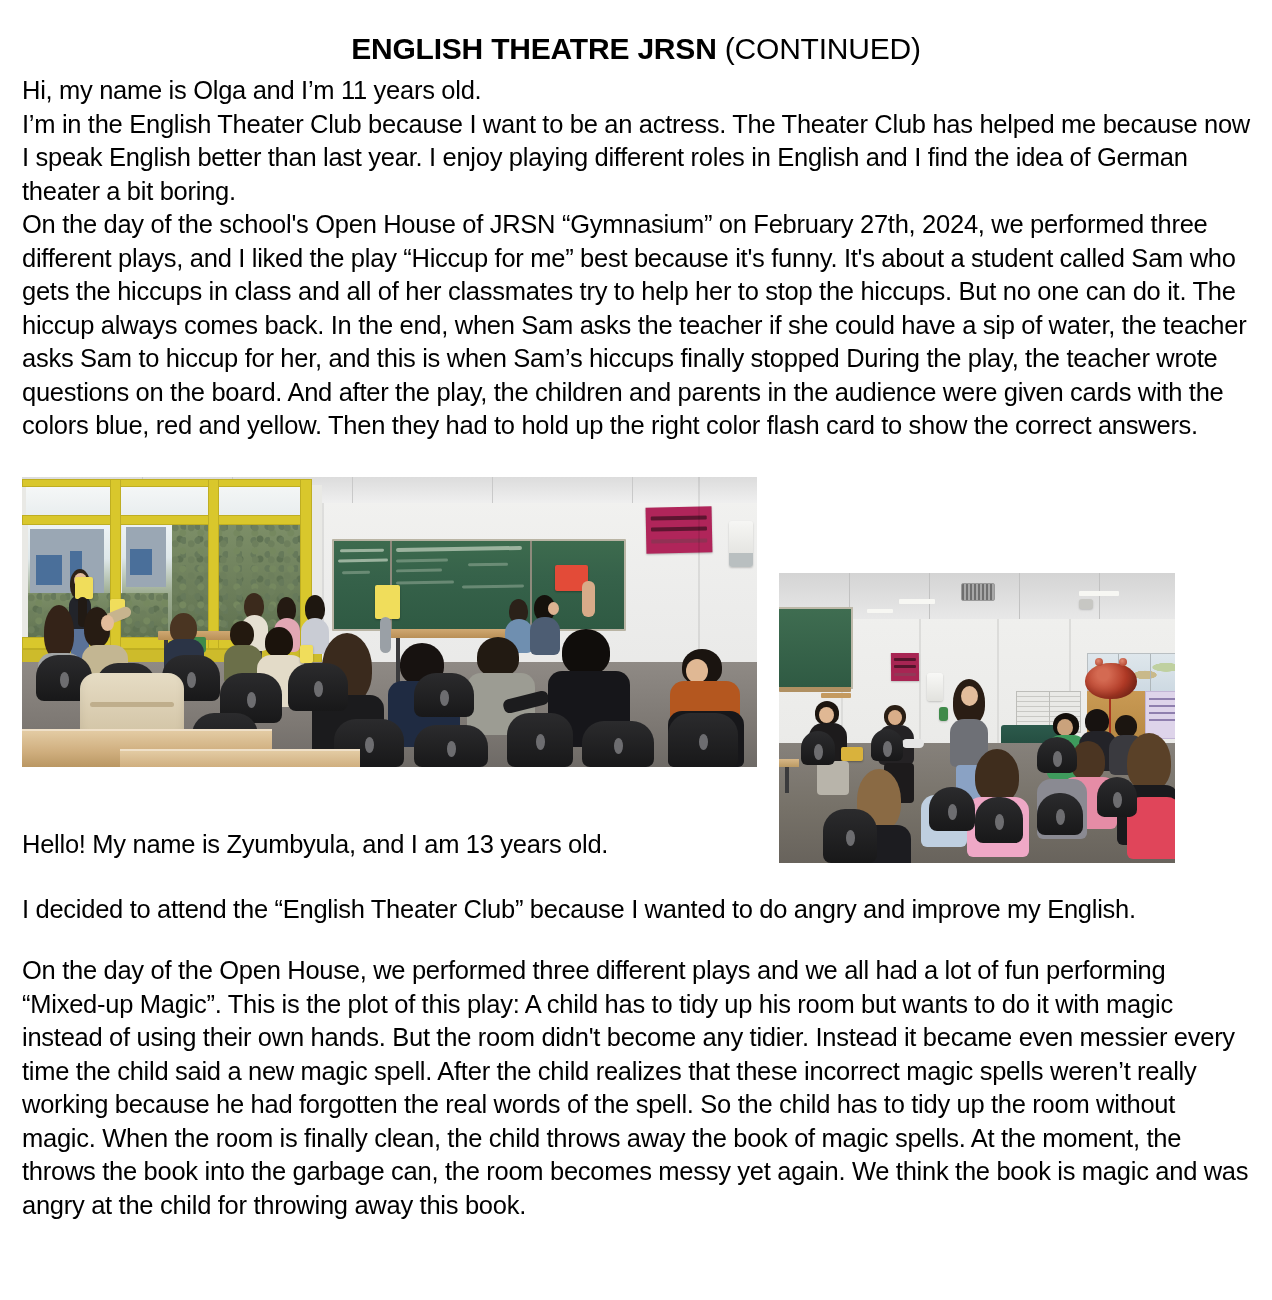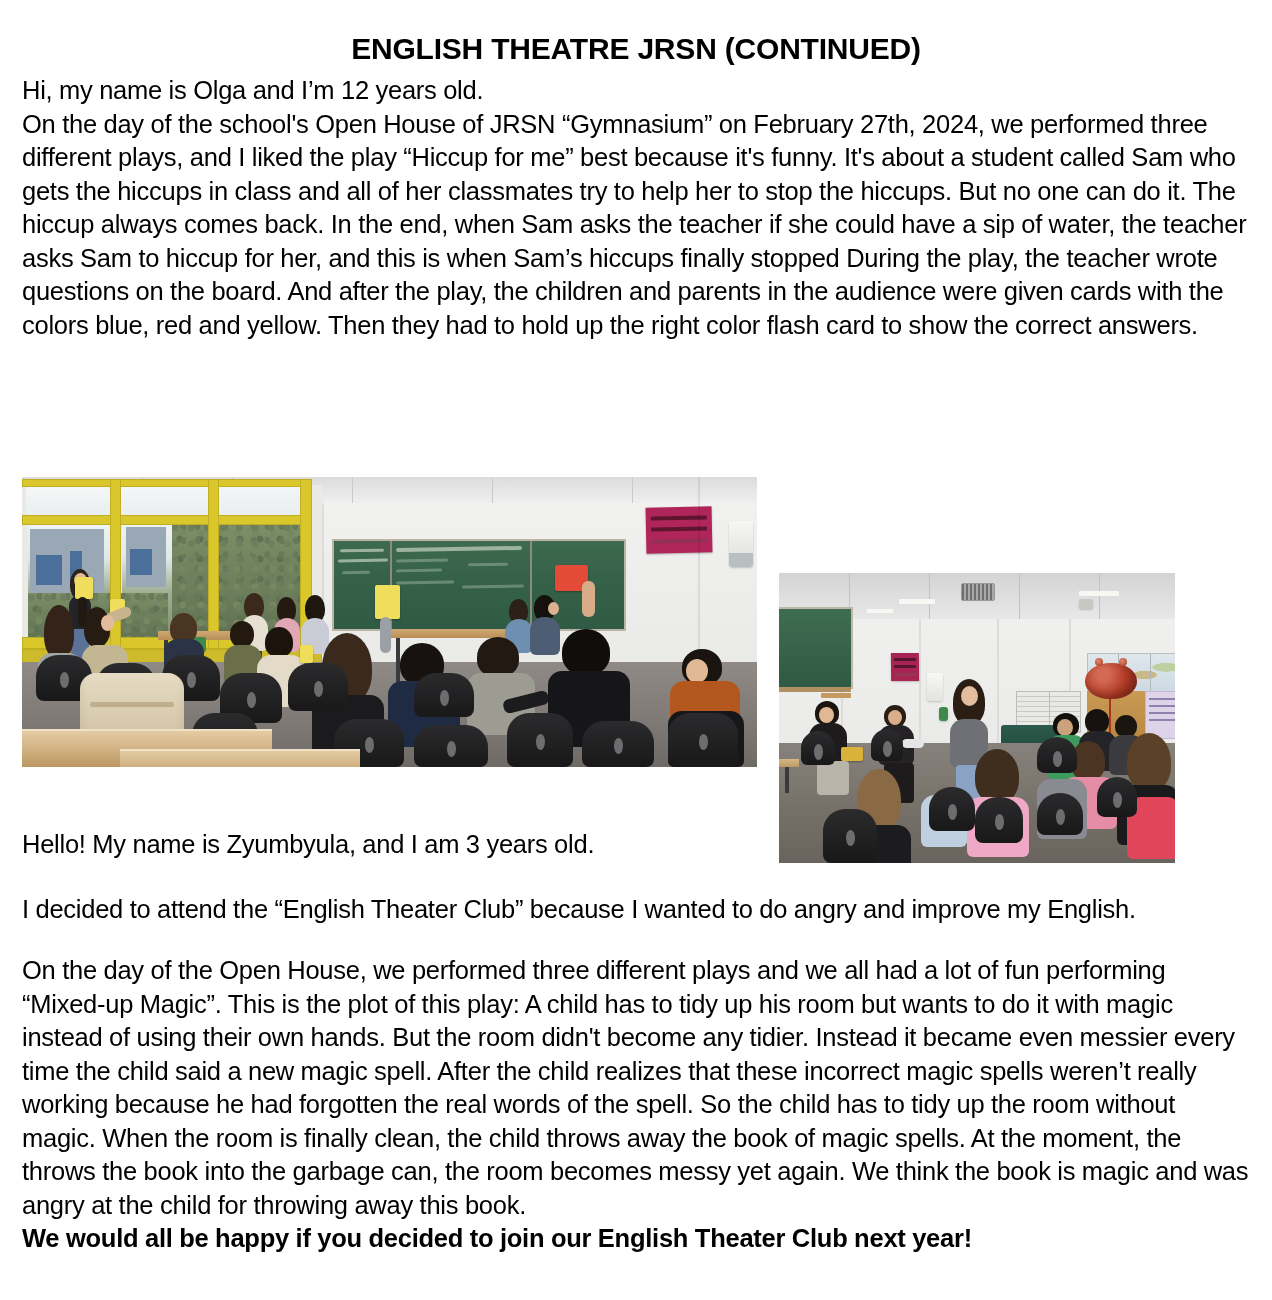--- a/index.html
+++ b/index.html
@@ -29,21 +29,21 @@
     top: 10px;
     left: 0;
     width: 1272px;
     text-align: center;
     font-size: 30px;
     line-height: 38px;
     letter-spacing: -0.2px;
     white-space: nowrap;
   }
   .doc-title .t-bold { font-weight: bold; }
-  .doc-title .t-reg  { font-weight: bold; }
+  .doc-title .t-reg  { font-weight: normal; }
 
   
   .body-text {
     position: absolute;
     left: 22px;
     width: 1232px;
     font-size: 25.5px;
     line-height: 33.5px;
     letter-spacing: -0.25px;
     word-spacing: -0.2px;
@@ -307,21 +307,22 @@
   .sep { position:absolute; background: rgba(0,0,0,0.08); }
 </style>
 </head>
 <body>
 
 <div class="page">
 
   <h1 class="doc-title"><span class="t-bold">ENGLISH THEATRE JRSN</span><span class="t-reg"> (CONTINUED)</span></h1>
 
   <div class="body-text block-a">
-    <span class="p-line">Hi, my name is Olga and I’m 12 years old.</span>
+    <span class="p-line">Hi, my name is Olga and I’m 11 years old.</span>
+    <span class="p-line">I’m in the English Theater Club because I want to be an actress. The Theater Club has helped me because now I speak English better than last year. I enjoy playing different roles in English and I find the idea of German theater a bit boring.</span>
     <span class="p-line">On the day of the school's Open House of JRSN “Gymnasium” on February 27th, 2024, we performed three different plays, and I liked the play “Hiccup for me” best because it's funny. It's about a student called Sam who gets the hiccups in class and all of her classmates try to help her to stop the hiccups. But no one can do it. The hiccup always comes back. In the end, when Sam asks the teacher if she could have a sip of water, the teacher asks Sam to hiccup for her, and this is when Sam’s hiccups finally stopped During the play, the teacher wrote questions on the board. And after the play, the children and parents in the audience were given cards with the colors blue, red and yellow. Then they had to hold up the right color flash card to show the correct answers.</span>
   </div>
 
   <div class="photo photo-1" title="">
     <div class="scene">
       <div class="p1-wall-back"></div>
 
       <div class="p1-ceiling"></div>
       <div class="p1-ceil-line" style="left:120px;"></div>
       <div class="p1-ceil-line" style="left:210px;"></div>
@@ -624,25 +625,24 @@
       <div class="chair" style="left:258px; top:164px; width:40px; height:36px;"></div>
       <div class="chair" style="left:150px; top:214px; width:46px; height:44px;"></div>
       <div class="chair" style="left:196px; top:224px; width:48px; height:46px;"></div>
       <div class="chair" style="left:44px;  top:236px; width:54px; height:54px;"></div>
       <div class="chair" style="left:258px; top:220px; width:46px; height:42px;"></div>
       <div class="chair" style="left:318px; top:204px; width:40px; height:40px;"></div>
     </div>
   </div>
 
   <div class="body-text block-b narrow">
-    <span class="p-line">Hello! My name is Zyumbyula, and I am 3 years old.</span>
+    <span class="p-line">Hello! My name is Zyumbyula, and I am 13 years old.</span>
   </div>
 
   <div class="body-text block-c">
     <span class="p-line">I decided to attend the “English Theater Club” because I wanted to do angry and improve my English.</span>
   </div>
 
   <div class="body-text block-d">
     <span class="p-line">On the day of the Open House, we performed three different plays and we all had a lot of fun performing “Mixed-up Magic”. This is the plot of this play: A child has to tidy up his room but wants to do it with magic instead of using their own hands. But the room didn't become any tidier. Instead it became even messier every time the child said a new magic spell. After the child realizes that these incorrect magic spells weren’t really working because he had forgotten the real words of the spell. So the child has to tidy up the room without magic. When the room is finally clean, the child throws away the book of magic spells. At the moment, the throws the book into the garbage can, the room becomes messy yet again. We think the book is magic and was angry at the child for throwing away this book.</span>
-    <span class="p-line bold-line">We would all be happy if you decided to join our English Theater Club next year!</span>
   </div>
 
 </div>
 
 </body></html>

